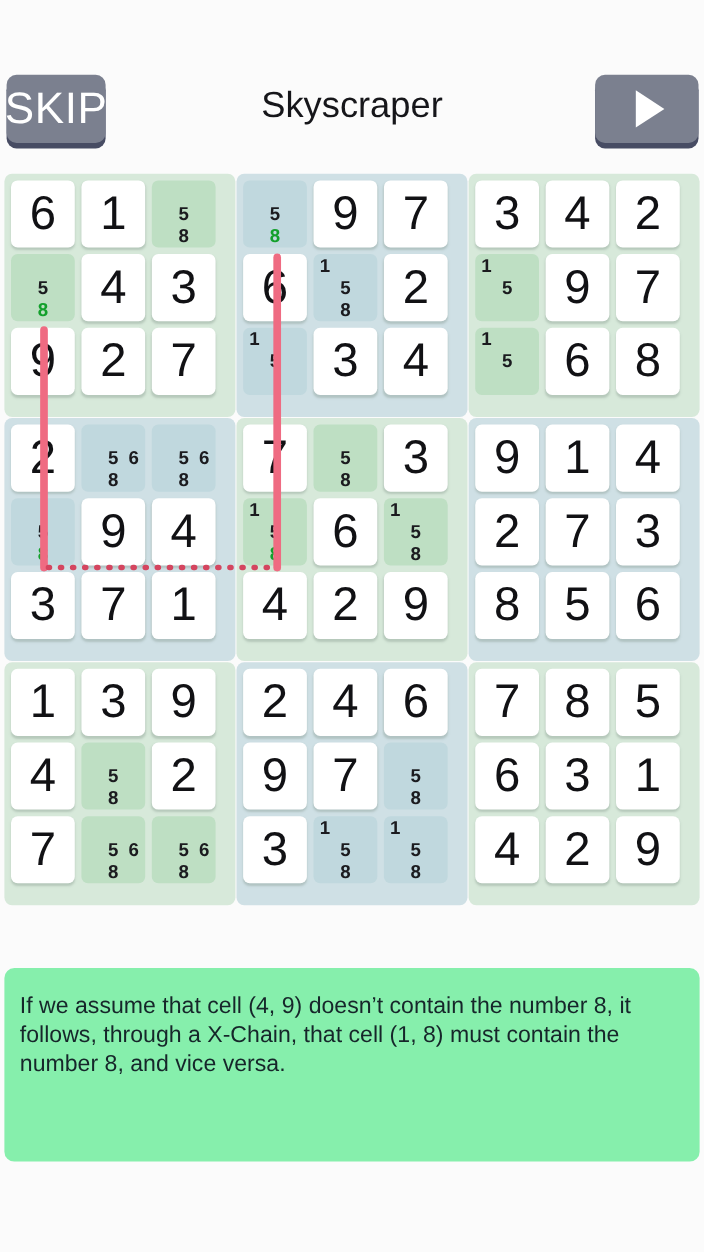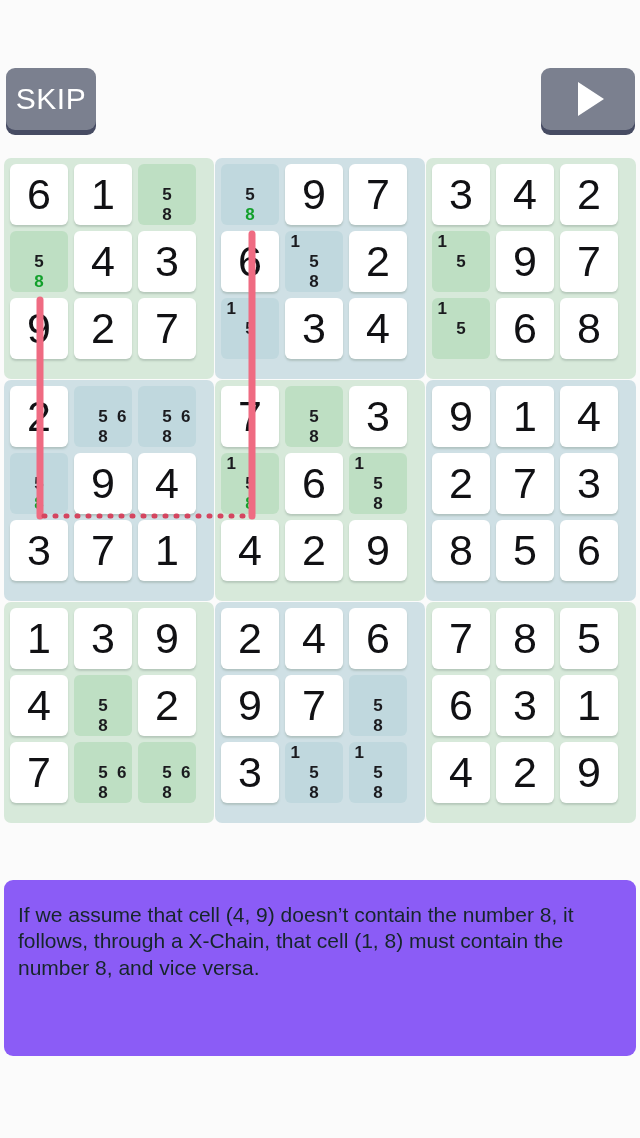--- a/index.html
+++ b/index.html
@@ -14,21 +14,21 @@
   
   #header{
     position:absolute;left:0;top:0;width:640px;height:155px;
     background:#fbfbfb;
   }
   #skip-button{
     position:absolute;left:6px;top:68px;width:90px;height:62px;
     background:#7b808f;border-radius:9px;
     box-shadow:0 5px 0 #474c63;
     display:flex;align-items:center;justify-content:center;
-    color:#ffffff;font-size:30px;letter-spacing:.5px;
+    color:#ffffff;font-size:40px;letter-spacing:.5px;
     cursor:pointer;user-select:none;
   }
   #puzzle-title{
     position:absolute;left:0;top:76px;width:640px;
     text-align:center;font-size:33px;color:#16161a;
   }
   #next-button{
     position:absolute;left:541px;top:68px;width:94px;height:62px;
     background:#7b808f;border-radius:9px;
     box-shadow:0 5px 0 #474c63;
@@ -92,37 +92,38 @@
     font-size:17px;font-weight:bold;color:#1b1b1f;line-height:1;
   }
   .cands span.mark{color:#13a02c;}
 
   
   #chain{position:absolute;left:0;top:0;width:640px;height:1138px;pointer-events:none;}
 
   
   #explanation{
     position:absolute;left:4px;top:880px;width:632px;height:176px;
-    background:#8b5cf6;border-radius:9px;
+    background:#86efac;border-radius:9px;
     box-sizing:border-box;
     padding:22px 14px 0 14px;
   }
   #explanation p{
     margin:0;
     font-size:21px;line-height:1.26;color:#16262a;
     font-family:"Liberation Sans", sans-serif;
   }
 </style>
 </head>
 <body>
 
 <div id="header">
   <div id="skip-button">
     <span>SKIP</span>
   </div>
+  <div id="puzzle-title">Skyscraper</div>
   <div id="next-button">
     <span class="tri"></span>
   </div>
 </div>
 
 <div id="board">
     <div class="box green" style="left: 0px; top: 0px;"></div>
     <div class="box blue" style="left: 211px; top: 0px;"></div>
     <div class="box green" style="left: 422px; top: 0px;"></div>
     <div class="box blue" style="left: 0px; top: 222px;"></div>

